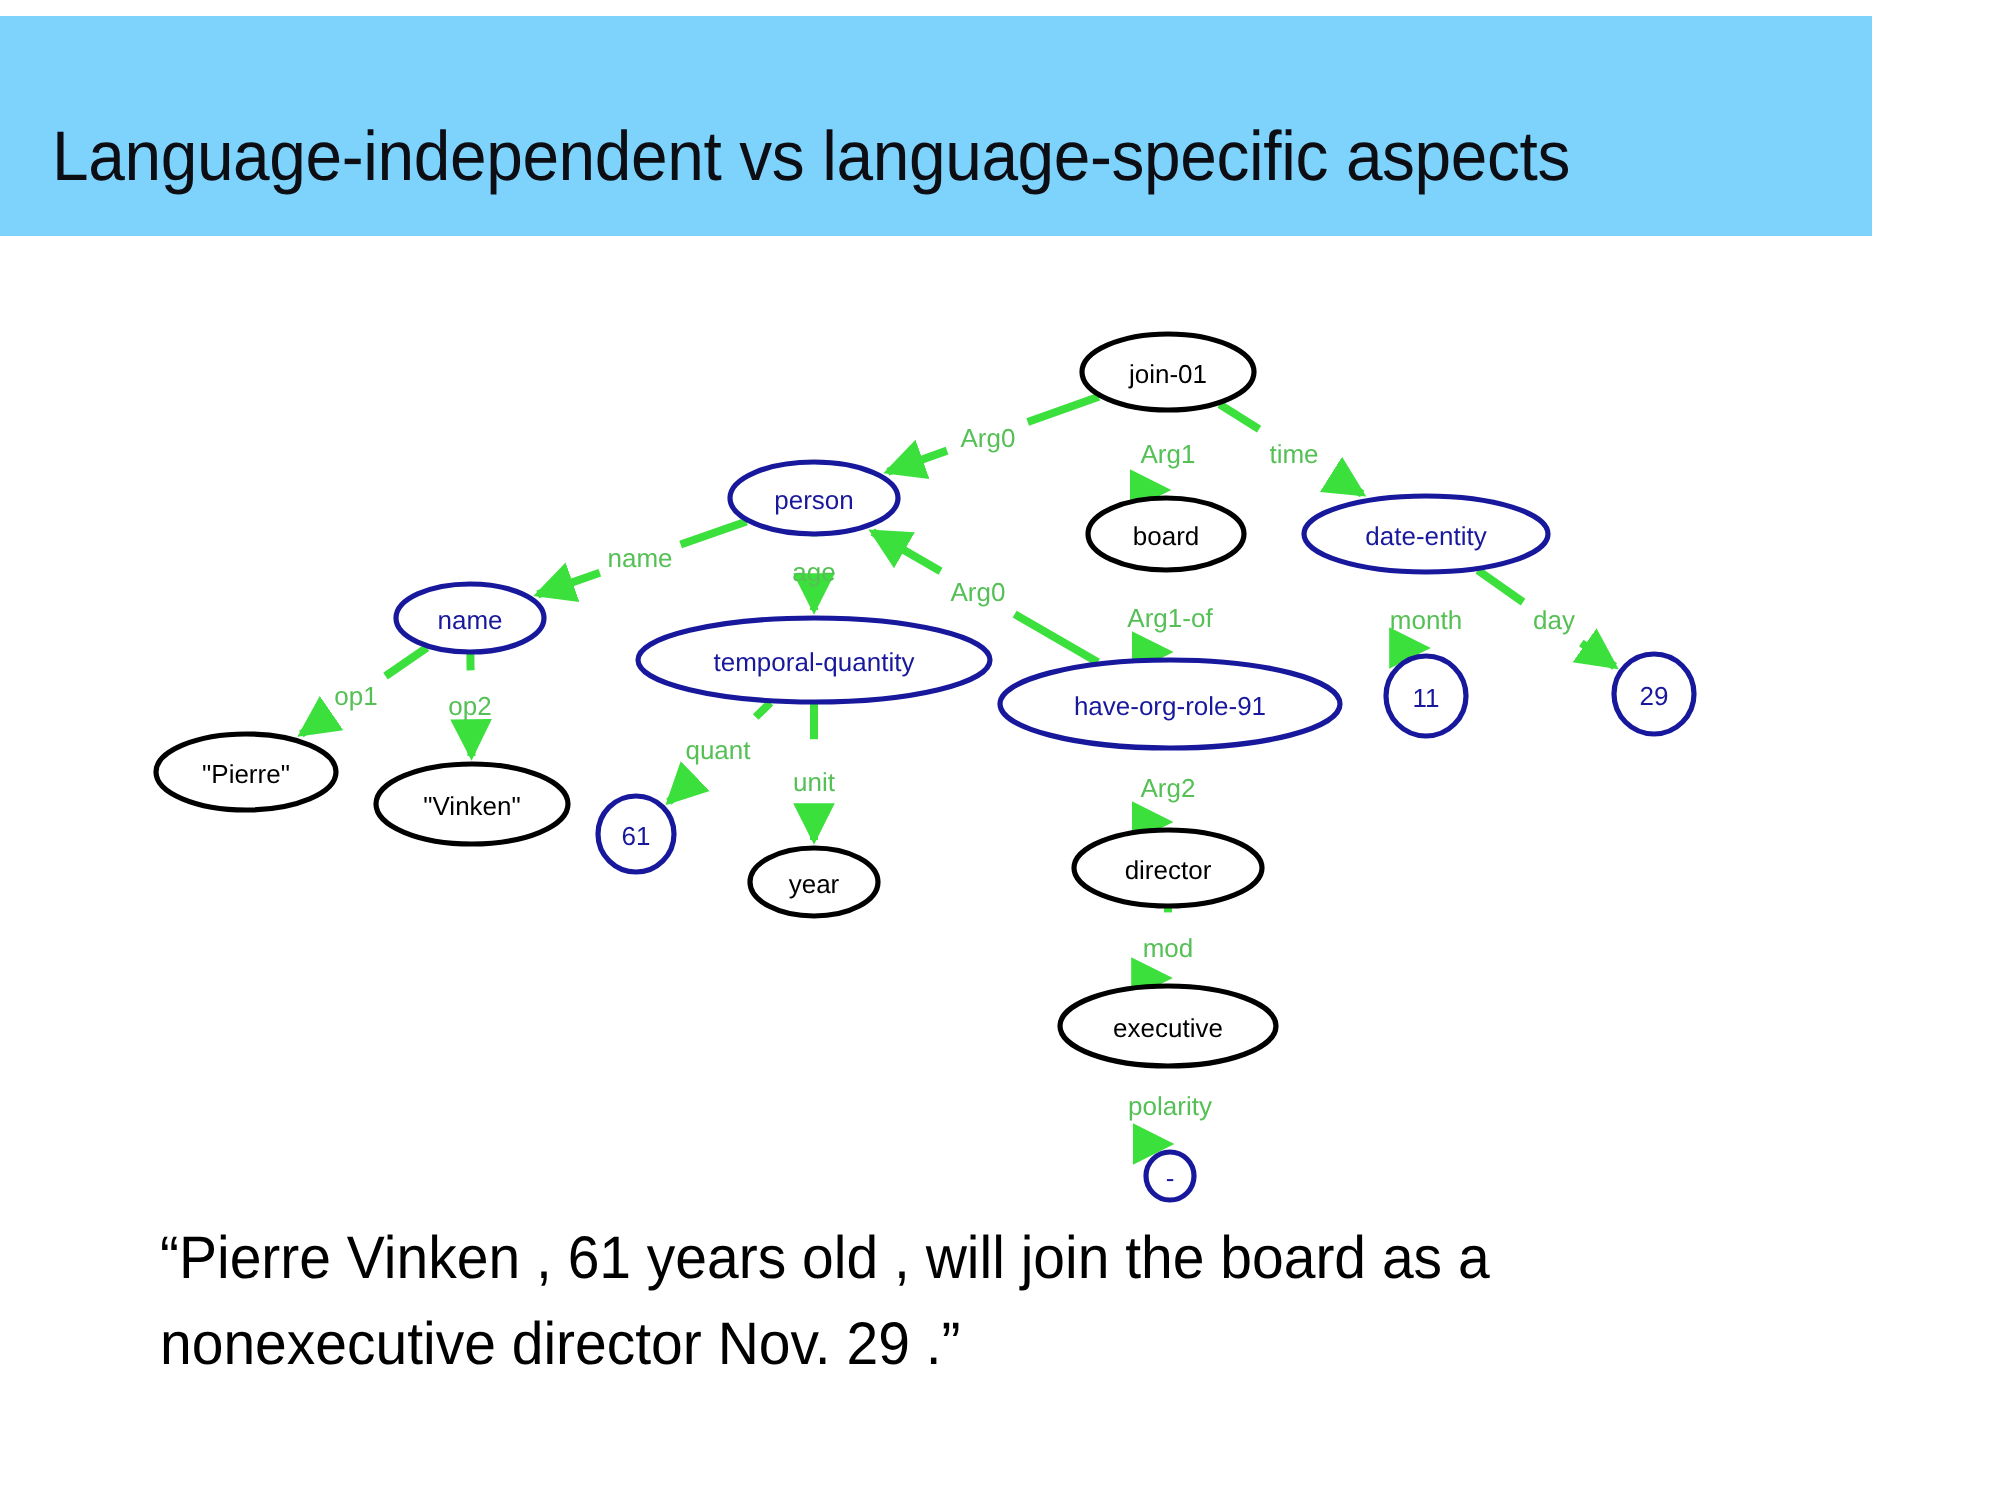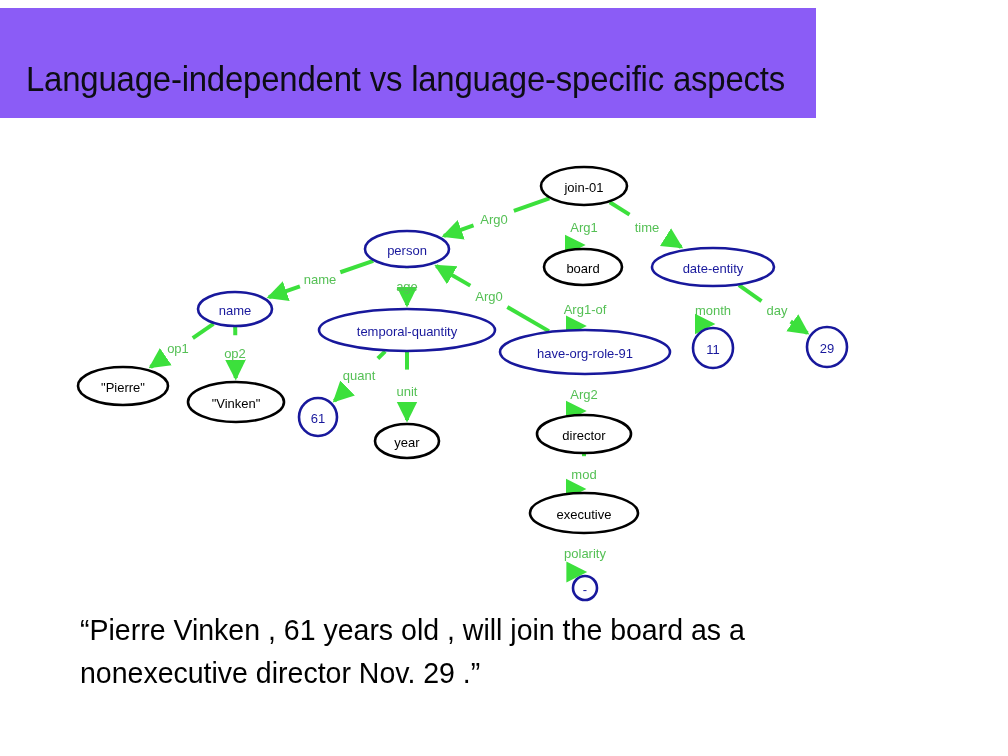--- a/index.html
+++ b/index.html
@@ -15,23 +15,23 @@
     overflow: hidden;
     font-family: "Liberation Sans", "DejaVu Sans", sans-serif;
     background: #ffffff;
   }
 
   
   #title-band {
     position: absolute;
     left: 0;
     top: 8px;
-    width: 816px;
+    width: 936px;
     height: 110px;
-    background: #8b5cf6;
+    background: #7dd3fc;
   }
   #title-text {
     position: absolute;
     left: 26px;
     top: 50px;
     font-size: 35px;
     line-height: 42px;
     color: #0d0d14;
     letter-spacing: -0.2px;
     font-family: "Liberation Sans Narrow", "Liberation Sans", "DejaVu Sans", sans-serif;

